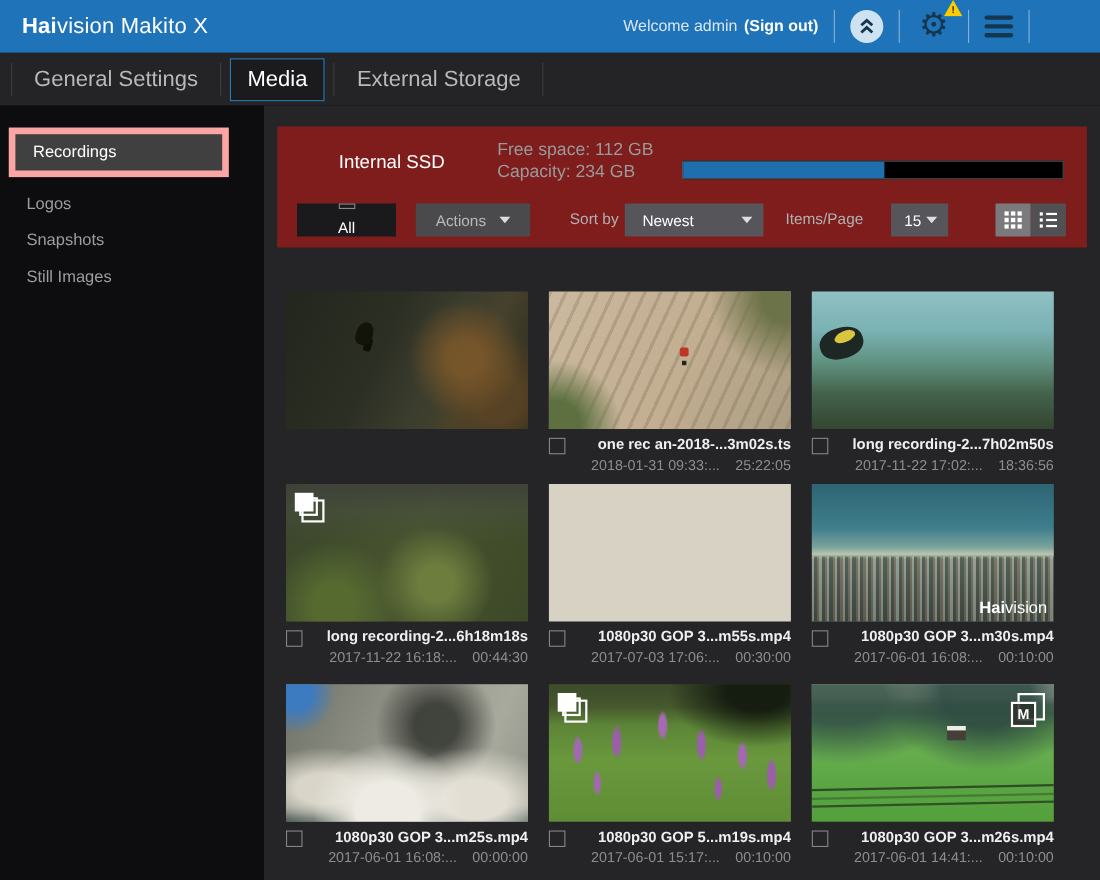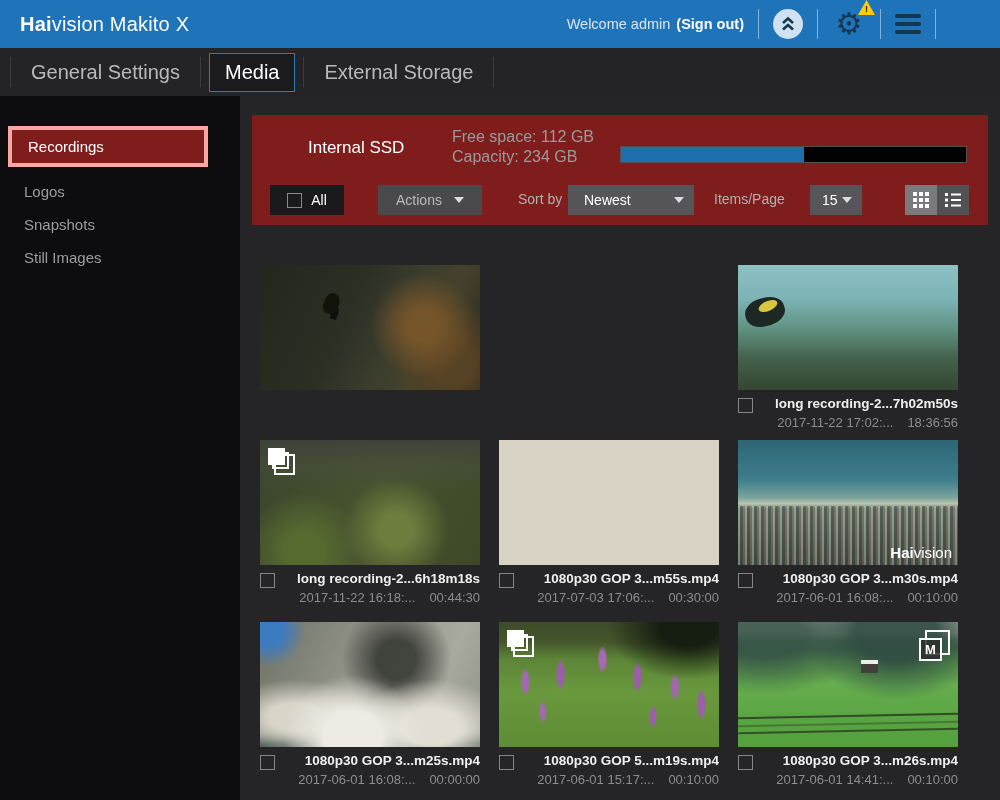--- a/index.html
+++ b/index.html
@@ -25,36 +25,36 @@
 
   
   .tabbar{position:absolute;top:48px;left:0;width:1000px;height:48px;background:#242426;display:flex;align-items:center;padding-left:10px;}
   .tsep{width:1px;height:30px;background:#3d3d3f;}
   .tab{padding:8px 20px;font-size:20px;color:#b9b9b9;cursor:pointer;}
   .tab.active{color:#fff;border:1px solid #2a7ab8;background:#1b1b1d;padding:7px 15px;margin:0 8px;}
 
   
   .sidebar{position:absolute;top:96px;left:0;width:240px;bottom:0;background:#0d0d0f;padding-top:20px;}
   .side-item{margin:0 32px 0 8px;padding:8px 16px;font-size:15px;color:#9d9d9d;cursor:pointer;}
-  .side-item.active{border:4px solid #fca5a5;background:#7f1d1d;color:#fff;margin-bottom:8px;margin-top:10px;}
+  .side-item.active{border:6px solid #fca5a5;background:#404040;color:#fff;margin-bottom:8px;}
 
   
   .main{position:absolute;top:96px;left:240px;width:760px;bottom:0;background:#252527;}
   .panel{position:absolute;top:19px;left:12px;width:736px;height:110px;background:#7f1d1d;}
 
   .disk{position:absolute;left:18px;top:18px;width:26px;height:28px;}
   .disk .body{width:24px;height:18px;background:#fff;border-radius:8px 8px 2px 2px;}
   .disk .base{width:24px;height:4px;background:#fff;margin-top:3px;}
   .storage-name{position:absolute;left:56px;top:23px;font-size:17px;color:#fff;}
   .space{position:absolute;left:200px;top:12px;width:160px;text-align:left;font-size:16px;color:#9a9a9a;line-height:20px;}
   .progress{position:absolute;left:368px;top:31px;width:347px;height:17px;background:#000;border:1px solid #515151;}
   .progress .fill{height:100%;background:#1d6fad;}
 
   .btn{position:absolute;top:70px;height:30px;display:flex;align-items:center;justify-content:center;font-size:14px;cursor:pointer;}
-  .btn-all{left:18px;width:74px;background:#1a1a1c;color:#fff;gap:9px;}
+  .btn-all{left:18px;width:90px;background:#1a1a1c;color:#fff;gap:9px;flex-direction:column;}
   .cbx{width:15px;height:15px;border:1px solid #8a8a8a;background:transparent;}
   .btn-actions{left:126px;width:104px;background:#4a4a4c;color:#b9b9b9;gap:12px;}
   .lbl{position:absolute;top:76px;font-size:14px;color:#b0b0b0;}
   .lbl-sort{left:266px;}
   .lbl-items{left:462px;}
   .dd{position:absolute;top:70px;height:30px;background:#56565a;color:#fff;font-size:14px;display:flex;align-items:center;cursor:pointer;}
   .dd-newest{left:316px;width:126px;padding-left:16px;}
   .dd-15{left:558px;width:52px;padding-left:12px;}
   .dd .caret{margin-left:auto;margin-right:10px;}
   .caret{width:0;height:0;border-left:5px solid transparent;border-right:5px solid transparent;border-top:6px solid #ddd;}
@@ -263,20 +263,33 @@
             </g>
           </svg>
         </span>
       </div>
     </div>
 
     <div class="grid">
         <div class="cell" style="left:20px;top:169px">
           <div class="thumb s-biker"></div>
         </div>
+        <div class="cell" style="left:259px;top:169px">
+          <div class="thumb s-scree"></div>
+          <div class="meta">
+            <span class="cb"></span>
+            <div class="lines">
+              <div class="fname">one rec an-2018-...3m02s.ts</div>
+              <div class="sub">
+                <span>2018-01-31 09:33:...</span>
+                <span>25:22:05</span>
+              </div>
+            </div>
+          </div>
+        </div>
         <div class="cell" style="left:498px;top:169px">
           <div class="thumb s-diver"></div>
           <div class="meta">
             <span class="cb"></span>
             <div class="lines">
               <div class="fname">long recording-2...7h02m50s</div>
               <div class="sub">
                 <span>2017-11-22 17:02:...</span>
                 <span>18:36:56</span>
               </div>

